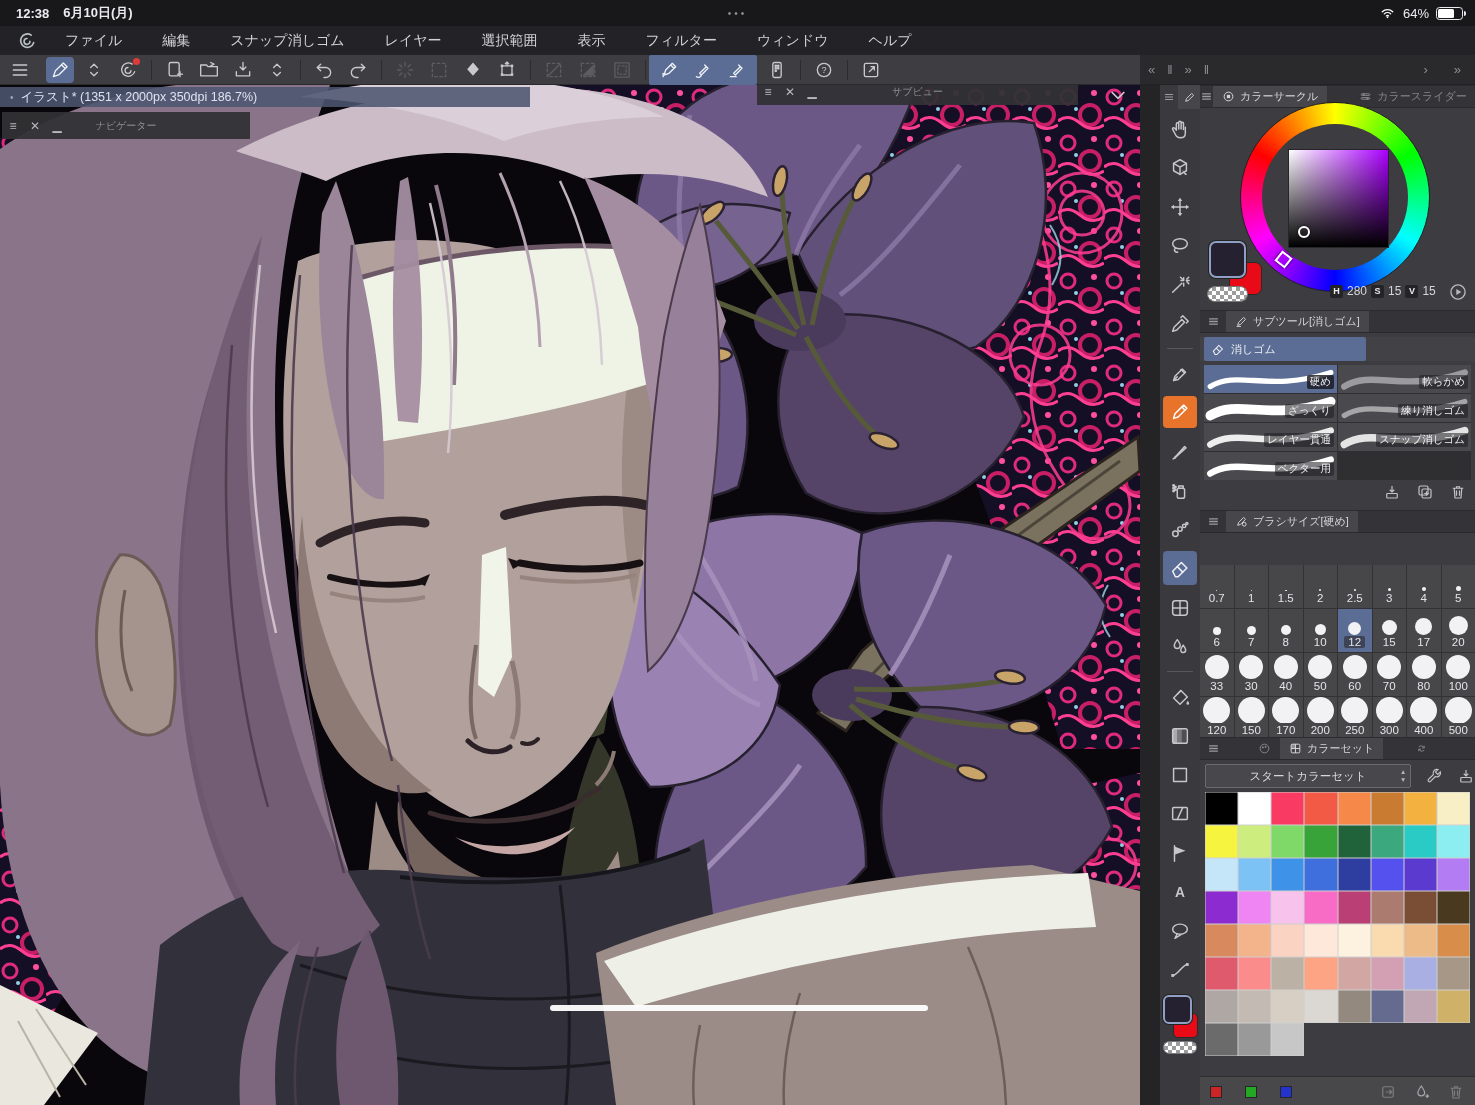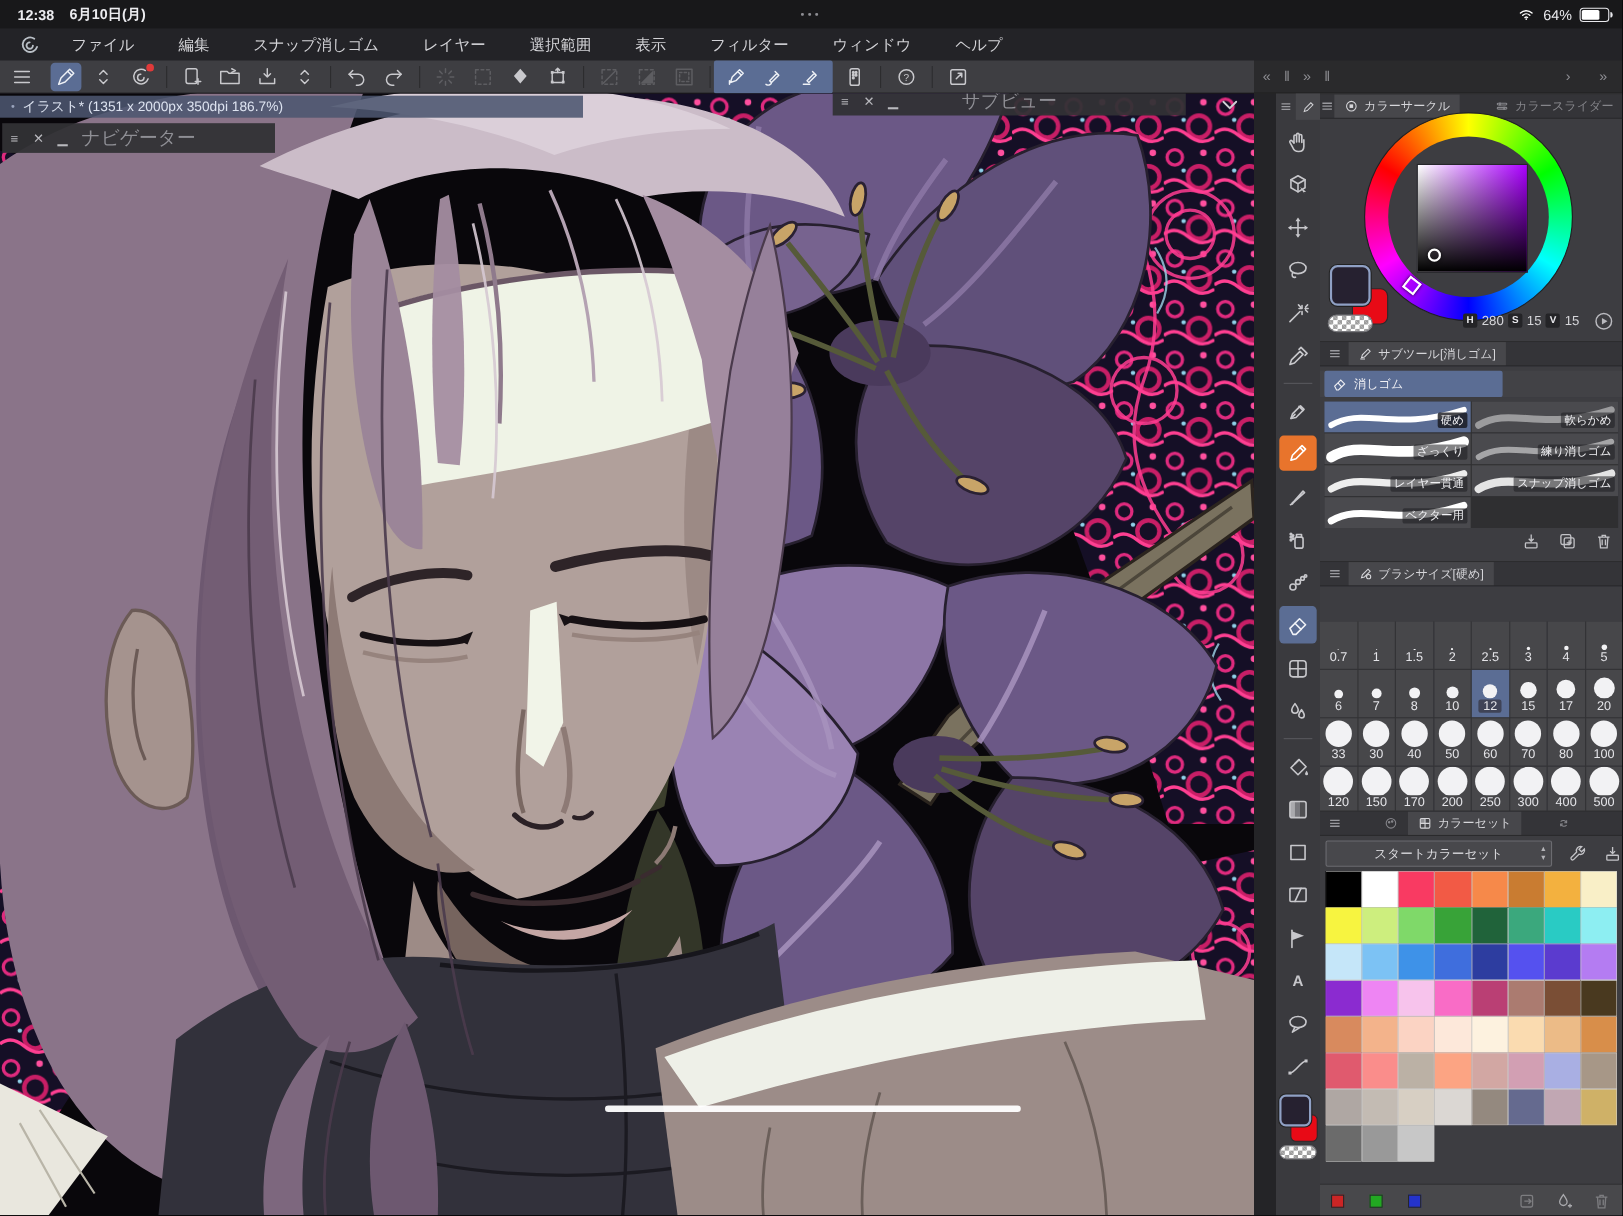--- a/index.html
+++ b/index.html
@@ -40,21 +40,21 @@
   #dock-header .lg { display:flex; gap:12px; margin-left:8px; }
   #dock-header .rg { position:absolute; right:14px; display:flex; gap:26px; }
   #dock-header span { cursor:default; }
 
   
   #canvas-area { position:absolute; left:0; top:85px; width:1140px; height:1020px; background:#0a080c; overflow:hidden; }
   #canvas-tab { position:absolute; left:0; top:2px; height:20px; width:530px; background:rgba(76,87,112,.88); color:#dde3f0; font-size:12.5px; display:flex; align-items:center; gap:7px; padding:0 10px; z-index:6; }
   #canvas-tab .dot { color:#9aa4bd; font-size:10px; }
   .float-bar { position:absolute; height:27px; background:rgba(50,50,53,.95); display:flex; align-items:center; color:#9a9a9f; z-index:7; }
   .float-bar .wbtn { width:22px; text-align:center; font-size:12px; color:#b9b9be; }
-  .float-bar .wtitle { position:absolute; left:0; right:0; text-align:center; font-size:17px; color:#8f8f95; }
+  .float-bar .wtitle { position:absolute; left:0; right:0; text-align:center; font-size:10px; color:#8f8f95; }
   #navigator-bar { left:2px; top:27px; width:248px; }
   #subview-bar { left:757px; top:-7px; width:321px; }
   #toolbar-collapse { position:absolute; left:1108px; top:0px; width:30px; height:20px; color:#cfcfd4; z-index:7; background:none; border:0; }
   #home-indicator { position:absolute; left:550px; top:1005px; width:378px; height:6px; border-radius:3px; background:#fff; opacity:.95; z-index:9; }
 
   
   #strip-gap { position:absolute; left:1140px; top:85px; width:20px; height:1020px; background:#242427; }
   #tool-strip { position:absolute; left:1160px; top:85px; width:40px; height:1020px; background:#3a3a3e; display:flex; flex-direction:column; align-items:center; }
   #strip-head { width:40px; height:24px; display:flex; }
   #strip-head .pburger { flex:1; display:flex; align-items:center; justify-content:center; color:#9a9a9f; }

